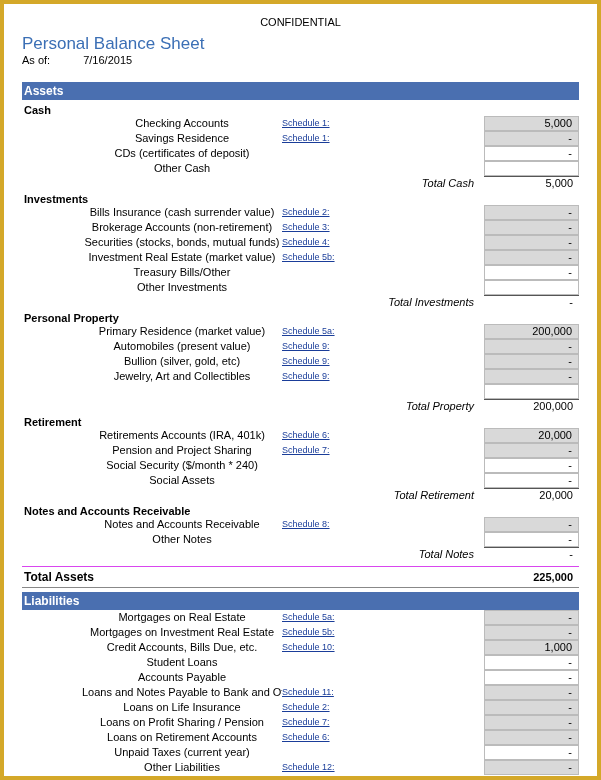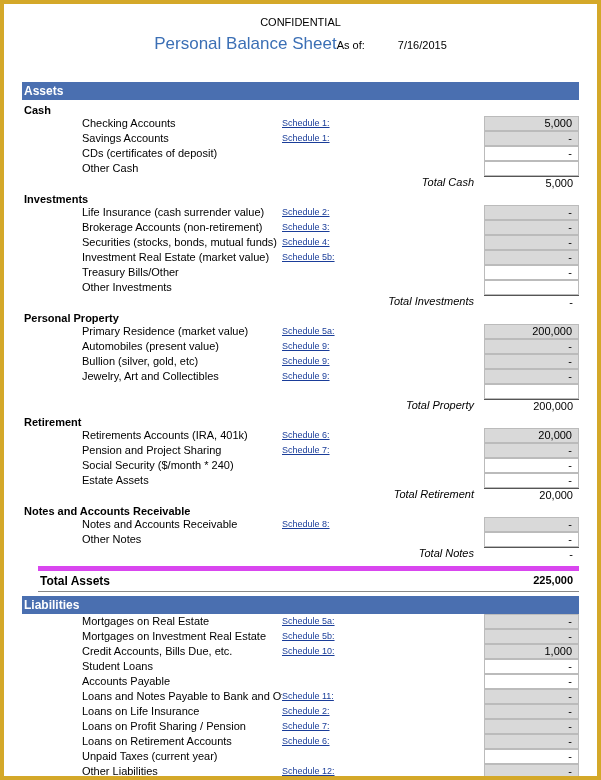--- a/index.html
+++ b/index.html
@@ -15,23 +15,24 @@
     flex-direction: column;
   }
   .confidential {
     text-align: center;
     font-weight: normal;
     font-size: 11px;
     margin-bottom: 6px;
   }
   .header-row {
     display: flex;
-    justify-content: center;
+    justify-content: space-between;
     align-items: baseline;
-    margin-bottom: 24px;
+    margin-bottom: 12px;
+    flex-direction: column;
   }
   .title {
     color: #3b6fb5;
     font-size: 17px;
     font-weight: normal;
   }
   .asof-date { font-size: 11px; margin-left: 30px; }
   .section-header {
     background: #4a6fb0;
     color: #fff;
@@ -50,20 +51,21 @@
     display: flex;
     align-items: center;
     height: 15px;
     line-height: 15px;
   }
   .item-label {
     flex: 0 0 260px;
     padding-left: 60px;
     white-space: nowrap;
     overflow: hidden;
+    text-align: center;
   }
   .schedule {
     flex: 0 0 70px;
     color: #1a3d99;
     font-size: 9px;
     text-decoration: underline;
     text-align: left;
     white-space: nowrap;
   }
   .value-cell {
@@ -73,42 +75,42 @@
     padding-right: 6px;
     border: 1px solid #bbb;
     background: #d9d9d9;
     height: 15px;
     line-height: 13px;
     font-size: 11px;
   }
   .value-cell.white { background: #fff; }
   .total-row {
     display: flex;
+    align-items: center;
     height: 17px;
   }
   .total-label {
     flex: 1;
     text-align: right;
     font-style: italic;
     padding-right: 10px;
   }
   .total-value {
     flex: 0 0 95px;
     text-align: right;
     padding-right: 6px;
     border-top: 1px solid #555;
   }
   .grand-total-row {
     display: flex;
-    align-items: flex-start;
-    border-top: 5px solid #d946ef;
+    align-items: center;
+    border-top: 1px solid #d946ef;
     border-bottom: 1px solid #888;
     margin-top: 6px;
     padding: 3px 0;
-    margin-left: 16px;
   }
   .grand-total-label {
     flex: 1;
     font-weight: bold;
     font-size: 12px;
     padding-left: 2px;
   }
   .grand-total-value {
     flex: 0 0 95px;
     text-align: right;
@@ -132,21 +134,21 @@
 <div class="section-header">Assets</div>
 
 <div class="subsection">Cash</div>
 <div id="cash-items">
     <div class="row">
       <div class="item-label">Checking Accounts</div>
       <div class="schedule">Schedule 1:</div>
       <div class="value-cell">5,000</div>
     </div>
     <div class="row">
-      <div class="item-label">Savings Accounts</div>
+      <div class="item-label">Savings Residence</div>
       <div class="schedule">Schedule 1:</div>
       <div class="value-cell">-</div>
     </div>
     <div class="row">
       <div class="item-label">CDs (certificates of deposit)</div>
       <div class="schedule" style="text-decoration: none;"></div>
       <div class="value-cell white">-</div>
     </div>
     <div class="row">
       <div class="item-label">Other Cash</div>
@@ -155,21 +157,21 @@
     </div>
   </div>
 <div class="total-row">
   <div class="total-label">Total Cash</div>
   <div class="total-value">5,000</div>
 </div>
 
 <div class="subsection">Investments</div>
 <div id="inv-items">
     <div class="row">
-      <div class="item-label">Life Insurance (cash surrender value)</div>
+      <div class="item-label">Bills Insurance (cash surrender value)</div>
       <div class="schedule">Schedule 2:</div>
       <div class="value-cell">-</div>
     </div>
     <div class="row">
       <div class="item-label">Brokerage Accounts (non-retirement)</div>
       <div class="schedule">Schedule 3:</div>
       <div class="value-cell">-</div>
     </div>
     <div class="row">
       <div class="item-label">Securities (stocks, bonds, mutual funds)</div>
@@ -240,21 +242,21 @@
       <div class="item-label">Pension and Project Sharing</div>
       <div class="schedule">Schedule 7:</div>
       <div class="value-cell">-</div>
     </div>
     <div class="row">
       <div class="item-label">Social Security ($/month * 240)</div>
       <div class="schedule" style="text-decoration: none;"></div>
       <div class="value-cell white">-</div>
     </div>
     <div class="row">
-      <div class="item-label">Estate Assets</div>
+      <div class="item-label">Social Assets</div>
       <div class="schedule" style="text-decoration: none;"></div>
       <div class="value-cell white">-</div>
     </div>
   </div>
 <div class="total-row">
   <div class="total-label">Total Retirement</div>
   <div class="total-value">20,000</div>
 </div>
 
 <div class="subsection">Notes and Accounts Receivable</div>

